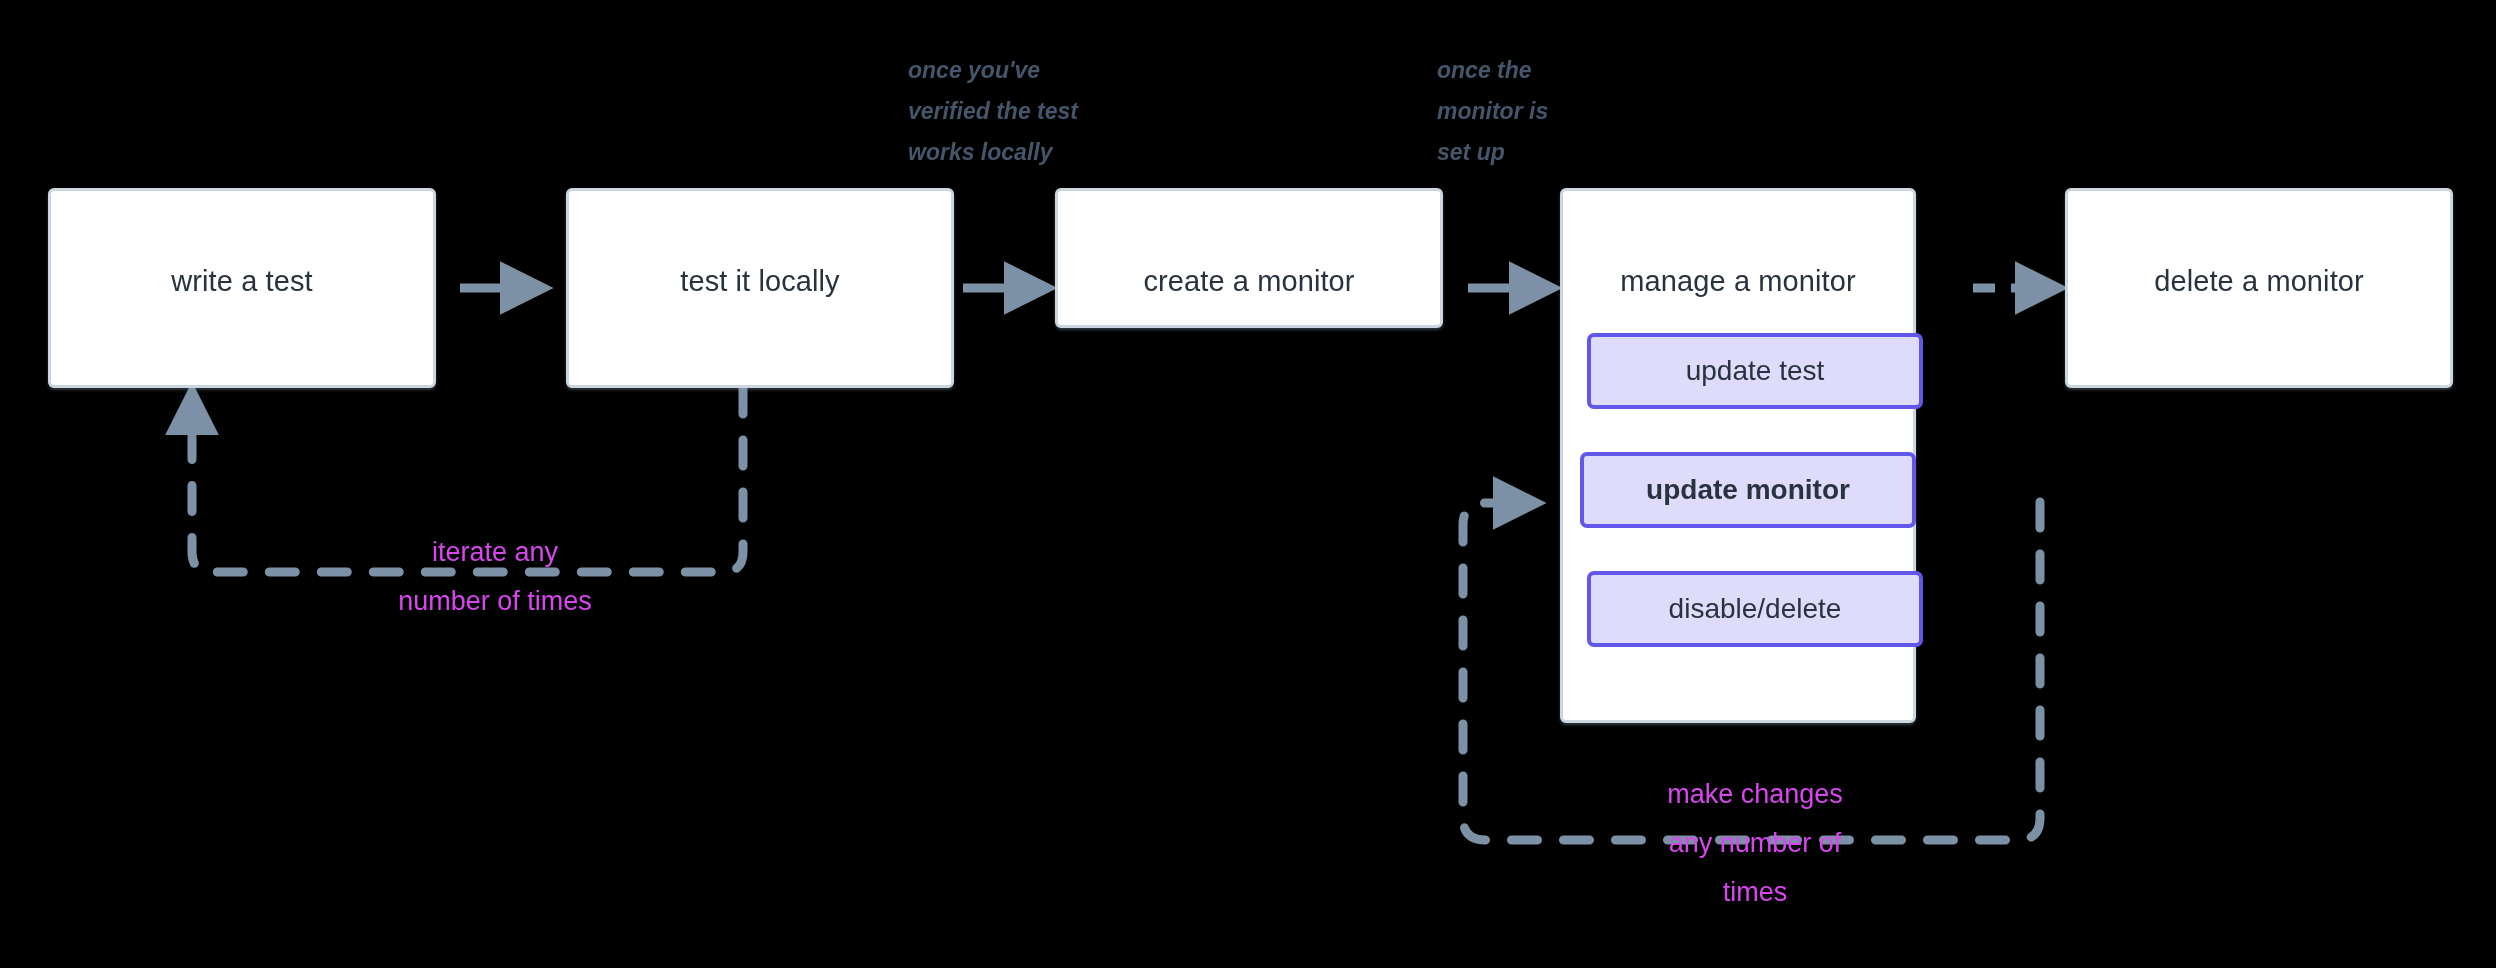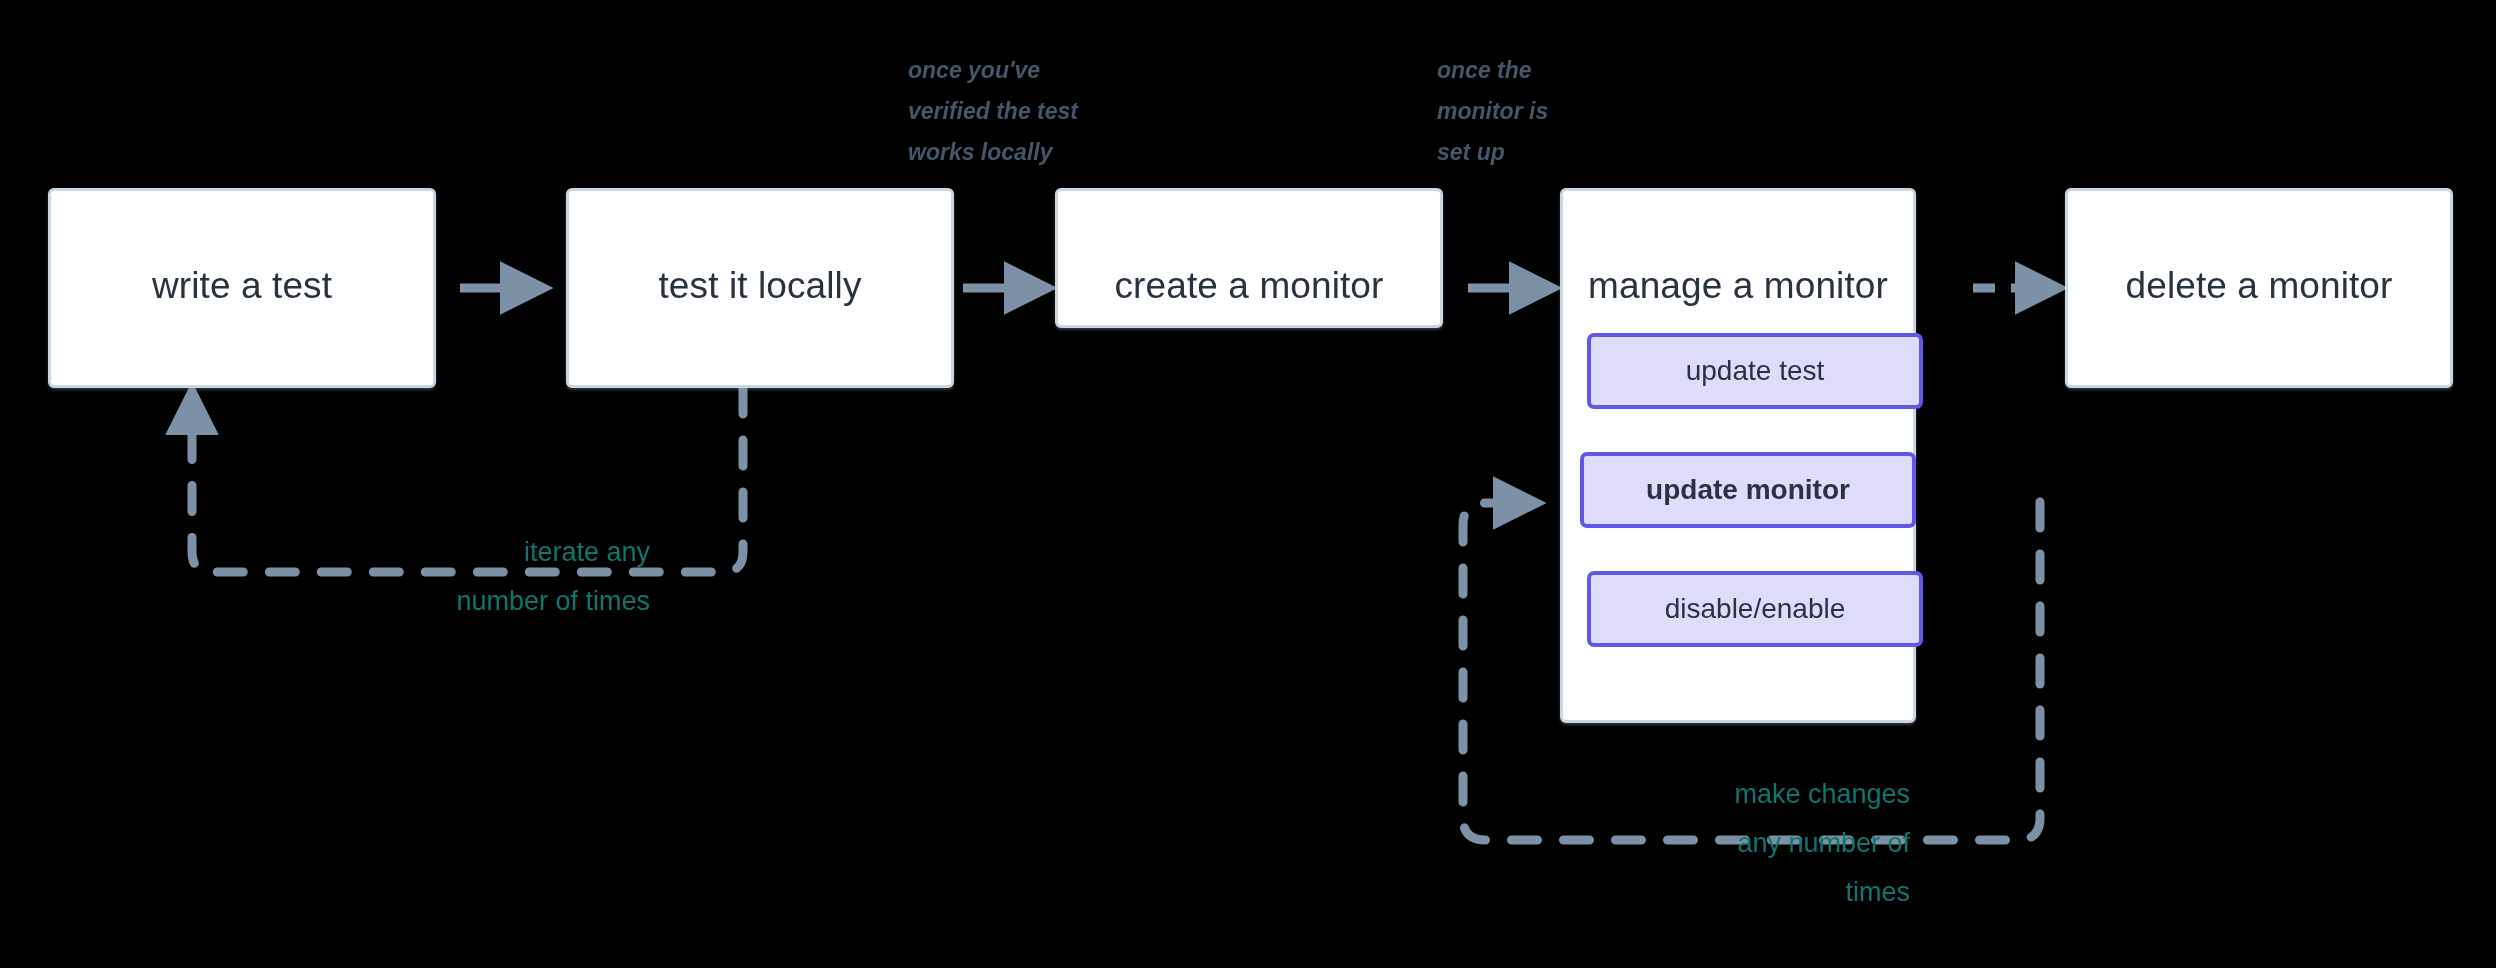--- a/index.html
+++ b/index.html
@@ -30,21 +30,21 @@
     border: 3px solid #ccd6e1;
     border-radius: 6px;
     box-shadow: 0 2px 3px rgba(140,160,180,0.35);
   }
   .node-label {
     position: absolute;
     left: 0;
     right: 0;
     text-align: center;
     color: #29323f;
-    font-size: 37px;
+    font-size: 29px;
     letter-spacing: 0.1px;
     white-space: nowrap;
   }
   .subnode {
     position: absolute;
     box-sizing: border-box;
     background: #dedcfa;
     border: 4px solid #6157e8;
     border-radius: 7px;
     display: flex;
@@ -60,24 +60,24 @@
     position: absolute;
     color: #45566b;
     font-size: 23px;
     font-style: italic;
     font-weight: 600;
     line-height: 41px;
     white-space: pre-line;
   }
   .edge-label {
     position: absolute;
-    color: #0f766e;
+    color: #d946ef;
     font-size: 27px;
     line-height: 49px;
-    text-align: right;
+    text-align: center;
     white-space: pre-line;
   }
 </style>
 </head>
 <body>
 
 <div id="canvas">
 
   <svg id="edges" viewBox="0 0 2496 968">
     <defs>
@@ -131,21 +131,21 @@
 
     <div class="subnode" style="left:24px; top:142px; width:336px; height:76px;">
       <span class="subnode-label">update test</span>
     </div>
 
     <div class="subnode" style="left:17px; top:261px; width:336px; height:76px;font-weight:bold;">
       <span class="subnode-label">update monitor</span>
     </div>
 
     <div class="subnode" style="left:24px; top:380px; width:336px; height:76px;">
-      <span class="subnode-label">disable/enable</span>
+      <span class="subnode-label">disable/delete</span>
     </div>
   </div>
 
   <div class="node" style="left:2065px; top:188px; width:388px; height:200px;">
     <div class="node-label" style="top:74px;">delete a monitor</div>
   </div>
 
   <div class="annotation" style="left:908px; top:50px;">once you've
 verified the test
 works locally</div>

